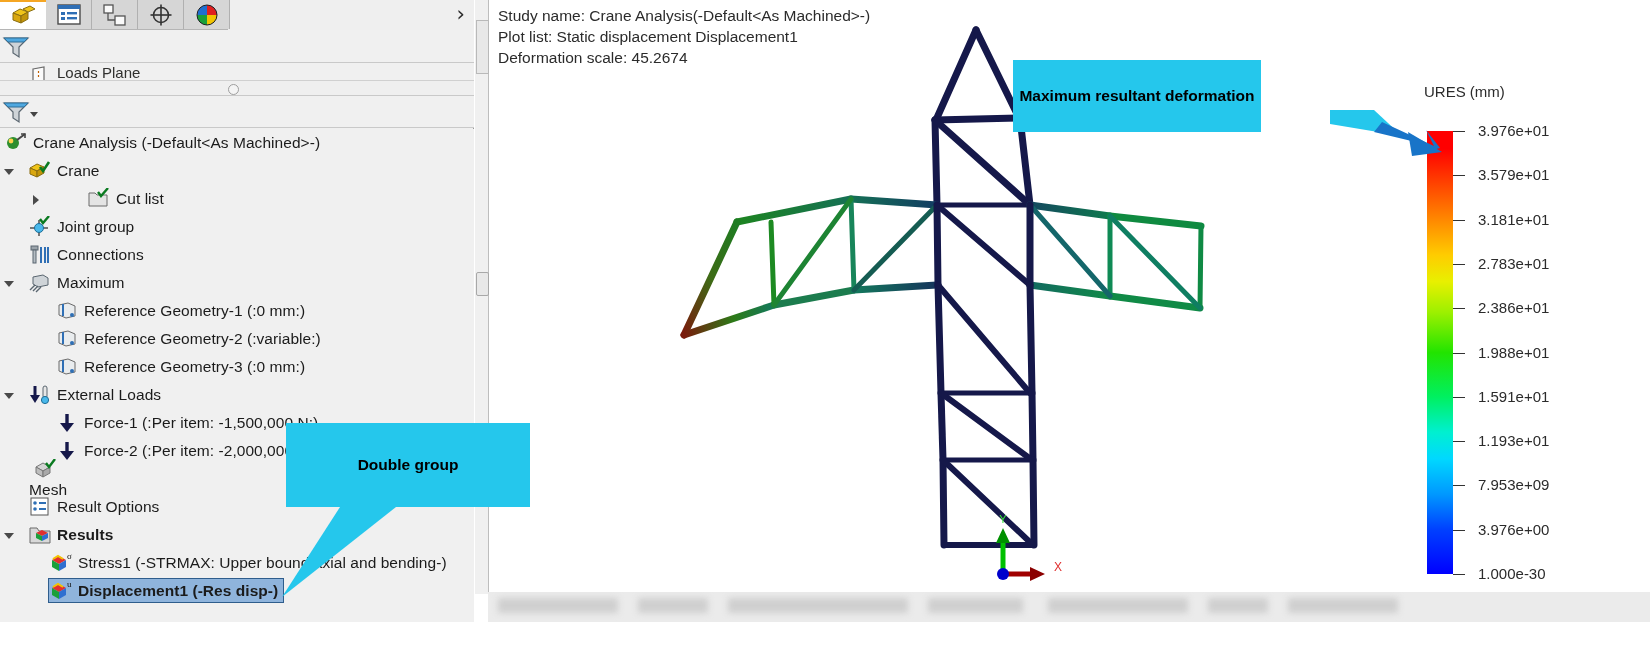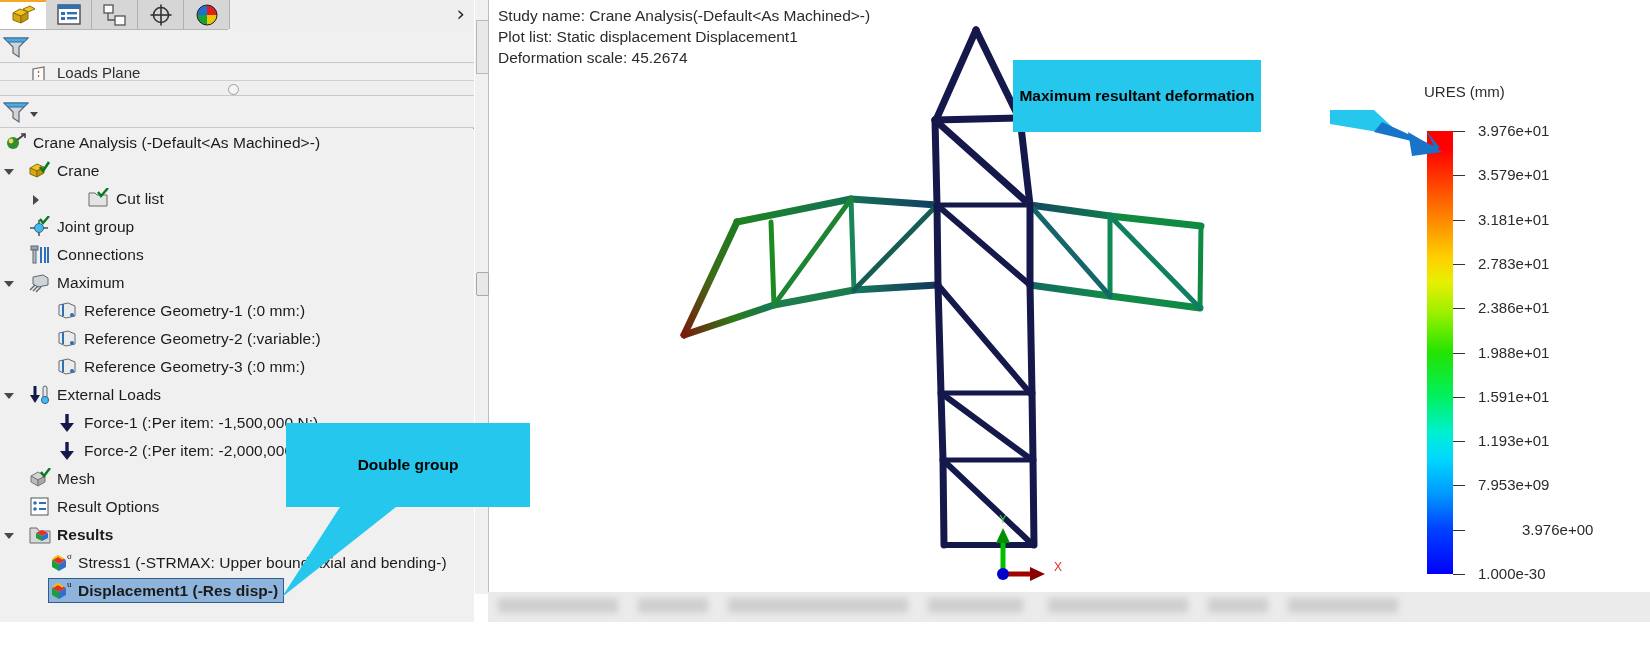--- a/index.html
+++ b/index.html
@@ -412,21 +412,21 @@
           <span class="ico">
             <svg width="22" height="22" viewBox="0 0 22 22">
               <line x1="11" y1="2" x2="11" y2="13" stroke="#15184a" stroke-width="3.4"></line>
               <polygon points="11,20 4,11 18,11" fill="#15184a"></polygon>
             </svg>
           </span>
           <span class="lbl">Force-2 (:Per item: -2,000,000 N:)</span>
         </span>
       </div>
       <div class="trow">
-        <span style="position: relative; display: flex; align-items: center; margin-left: 29px;">
+        <span style="position: relative; display: flex; align-items: center; margin-left: 29px; flex-direction: column;">
           <span class="ico">
             <svg width="22" height="22" viewBox="0 0 22 22">
               <path d="M2 8 L9 4 L16 8 L9 12 Z" fill="#d4d4d4" stroke="#777"></path>
               <path d="M2 8 L9 12 L9 18 L2 14 Z" fill="#bdbdbd" stroke="#777"></path>
               <path d="M9 12 L16 8 L16 14 L9 18 Z" fill="#a9a9a9" stroke="#777"></path>
               <path d="M12 4 L15 8 L21 0" stroke="#0a7a20" stroke-width="2.4" fill="none"></path>
             </svg>
           </span>
           <span class="lbl">Mesh</span>
         </span>
@@ -639,21 +639,21 @@
     <div class="lval" style="top: 299px;">2.386e+01</div>
     <div class="ltick" style="top: 353px;"></div>
     <div class="lval" style="top: 344px;">1.988e+01</div>
     <div class="ltick" style="top: 397px;"></div>
     <div class="lval" style="top: 388px;">1.591e+01</div>
     <div class="ltick" style="top: 441px;"></div>
     <div class="lval" style="top: 432px;">1.193e+01</div>
     <div class="ltick" style="top: 485px;"></div>
     <div class="lval" style="top: 476px;">7.953e+09</div>
     <div class="ltick" style="top: 530px;"></div>
-    <div class="lval" style="top: 521px; margin-left: 44px;">3.976e+00</div>
+    <div class="lval" style="top: 521px;">3.976e+00</div>
     <div class="ltick" style="top: 574px;"></div>
     <div class="lval" style="top: 565px;">1.000e-30</div>
   </div>
 
 <div class="callout" id="callout-max">
   <div class="ctext">Maximum resultant deformation</div>
 </div>
 <svg class="novis" style="left:1330px;top:110px;" width="130" height="60" viewBox="0 0 130 60">
   <path d="M0 0 L44 0 L72 26 L0 14 Z" fill="#25c7ec"></path>
   <path d="M52 12 L104 36 L96 20 L110 38 L88 44 L94 34 L44 22 Z" fill="#1874c8"></path>

